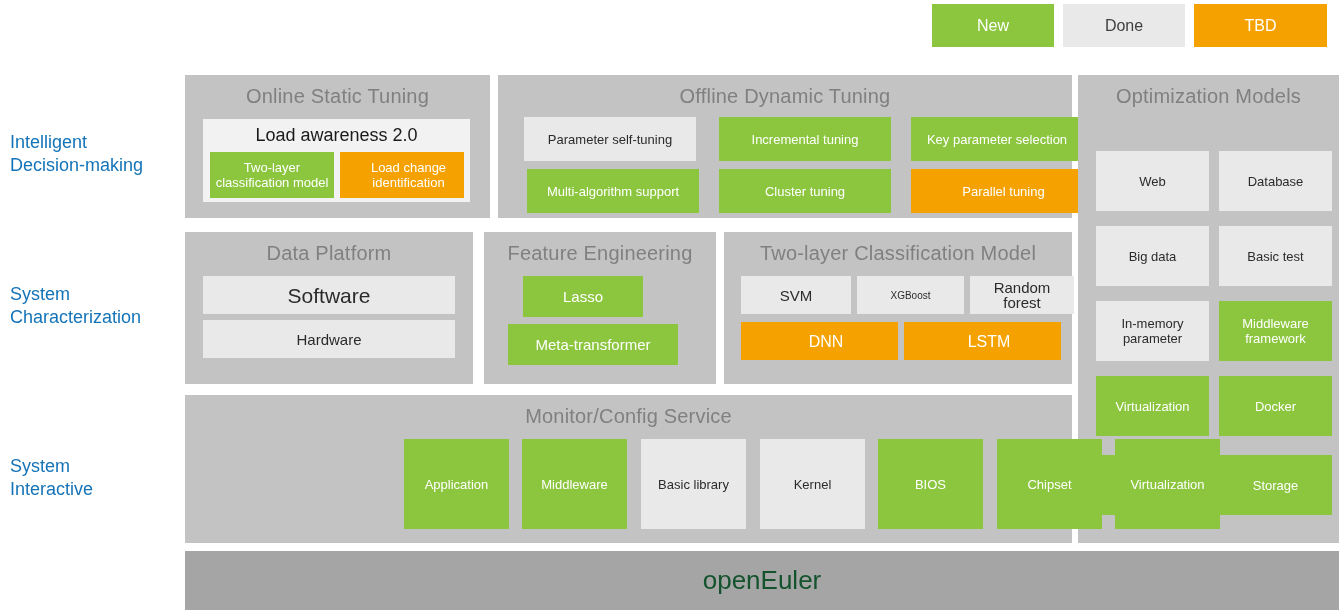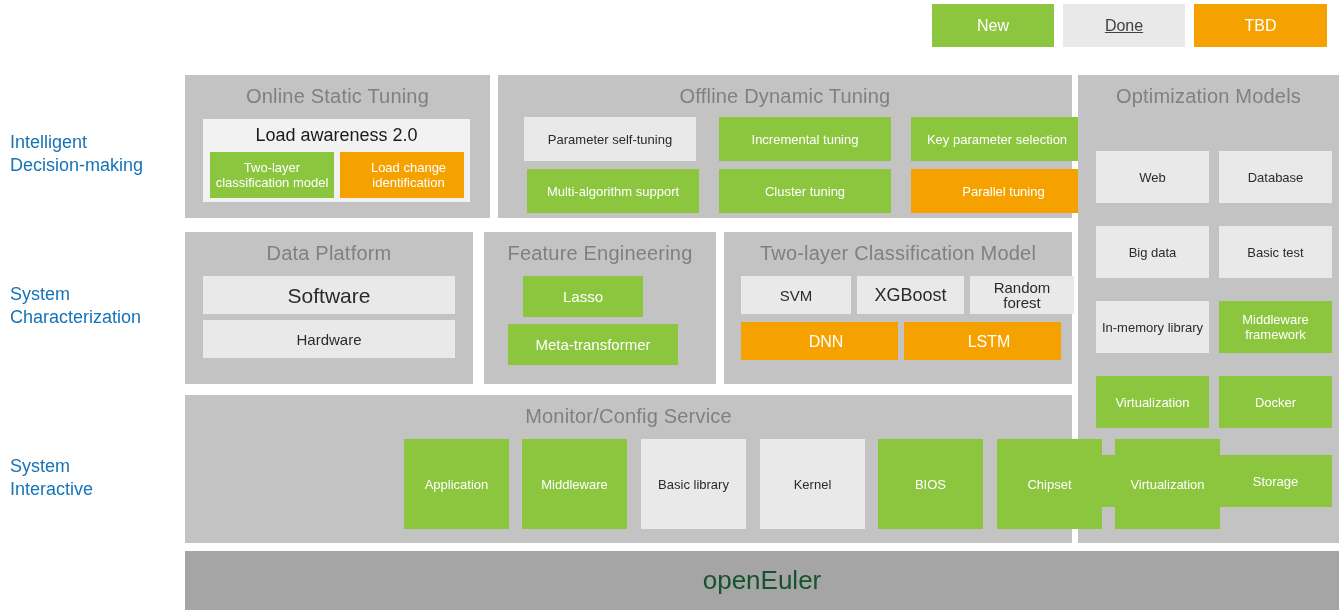--- a/index.html
+++ b/index.html
@@ -14,21 +14,21 @@
   .legend{
     position:absolute; top:4px; left:932px;
     display:flex; gap:9px;
   }
   .legend-item{
     width:122px;height:43px;
     display:flex;align-items:center;justify-content:center;
     font-size:16px;
   }
   .lg-new{background:#8cc63f;color:#ffffff;}
-  .lg-done{background:#e9e9e9;color:#3f3f3f;text-decoration:underline;}
+  .lg-done{background:#e9e9e9;color:#3f3f3f;}
   .lg-tbd{background:#f5a200;color:#ffffff;width:133px;}
 
   
   .rail{position:absolute;left:5px;top:0;width:180px;height:610px;}
   .rail-label{
     position:absolute;left:5px;
     color:#1574b8;font-size:18px;line-height:23px;
   }
   #rail-0{top:131px;}
   #rail-1{top:283px;}
@@ -99,21 +99,21 @@
   #p-twolayer{left:724px;top:232px;width:348px;height:152px;}
   #p-twolayer .tile{position:absolute;}
   #tl-0{left:17px;top:44px;width:110px;height:38px;}
   #tl-1{left:133px;top:44px;width:107px;height:38px;}
   #tl-2{left:246px;top:44px;width:104px;height:38px;}
   #tl-3{left:17px;top:90px;width:157px;height:38px;font-size:16px;}
   #tl-4{left:180px;top:90px;width:157px;height:38px;font-size:16px;}
 
   
   #p-opt{left:1078px;top:75px;width:261px;height:468px;}
-  #p-opt .tile{position:absolute;width:113px;height:52px;}
+  #p-opt .tile{position:absolute;width:113px;height:60px;}
   #p-opt .col-a{left:18px;}
   #p-opt .col-b{left:141px;}
   .opt-r0{top:76px;}
   .opt-r1{top:151px;}
   .opt-r2{top:226px;}
   .opt-r3{top:301px;}
   .opt-r4{top:380px;}
 
   
   #p-monitor{left:185px;top:395px;width:887px;height:148px;}
@@ -169,21 +169,21 @@
   <div class="tile t-green" id="odt-4">Cluster tuning</div>
   <div class="tile t-orange" id="odt-5">Parallel tuning</div>
 </div>
 
 <div class="panel" id="p-opt">
   <div class="panel-title">Optimization Models</div>
   <div class="tile t-gray  col-a opt-r0">Web</div>
   <div class="tile t-gray  col-b opt-r0">Database</div>
   <div class="tile t-gray  col-a opt-r1">Big data</div>
   <div class="tile t-gray  col-b opt-r1">Basic test</div>
-  <div class="tile t-gray  col-a opt-r2">In-memory library</div>
+  <div class="tile t-gray  col-a opt-r2">In-memory parameter</div>
   <div class="tile t-green col-b opt-r2">Middleware framework</div>
   <div class="tile t-green col-a opt-r3">Virtualization</div>
   <div class="tile t-green col-b opt-r3">Docker</div>
   <div class="tile t-green col-a opt-r4">HPC</div>
   <div class="tile t-green col-b opt-r4">Storage</div>
 </div>
 
 <div class="panel" id="p-data">
   <div class="panel-title">Data Platform</div>
   <div class="tile t-gray" id="dp-0" style="font-size:21px;">Software</div>
@@ -192,21 +192,21 @@
 
 <div class="panel" id="p-feature">
   <div class="panel-title">Feature Engineering</div>
   <div class="tile t-green" id="fe-0" style="font-size:15px;">Lasso</div>
   <div class="tile t-green" id="fe-1" style="font-size:15px;">Meta-transformer</div>
 </div>
 
 <div class="panel" id="p-twolayer">
   <div class="panel-title">Two-layer Classification Model</div>
   <div class="tile t-gray" id="tl-0" style="font-size:15px;">SVM</div>
-  <div class="tile t-gray" id="tl-1" style="font-size:18px;">XGBoost</div>
+  <div class="tile t-gray" id="tl-1" style="font-size:10px;">XGBoost</div>
   <div class="tile t-gray" id="tl-2" style="font-size:15px;">Random forest</div>
   <div class="tile t-orange" id="tl-3">DNN</div>
   <div class="tile t-orange" id="tl-4">LSTM</div>
 </div>
 
 <div class="panel" id="p-monitor">
   <div class="panel-title">Monitor/Config Service</div>
   <div class="tile t-green" id="mc-1">Middleware</div>
   <div class="tile t-green" id="mc-0">Application</div>
   <div class="tile t-gray" id="mc-2">Basic library</div>

